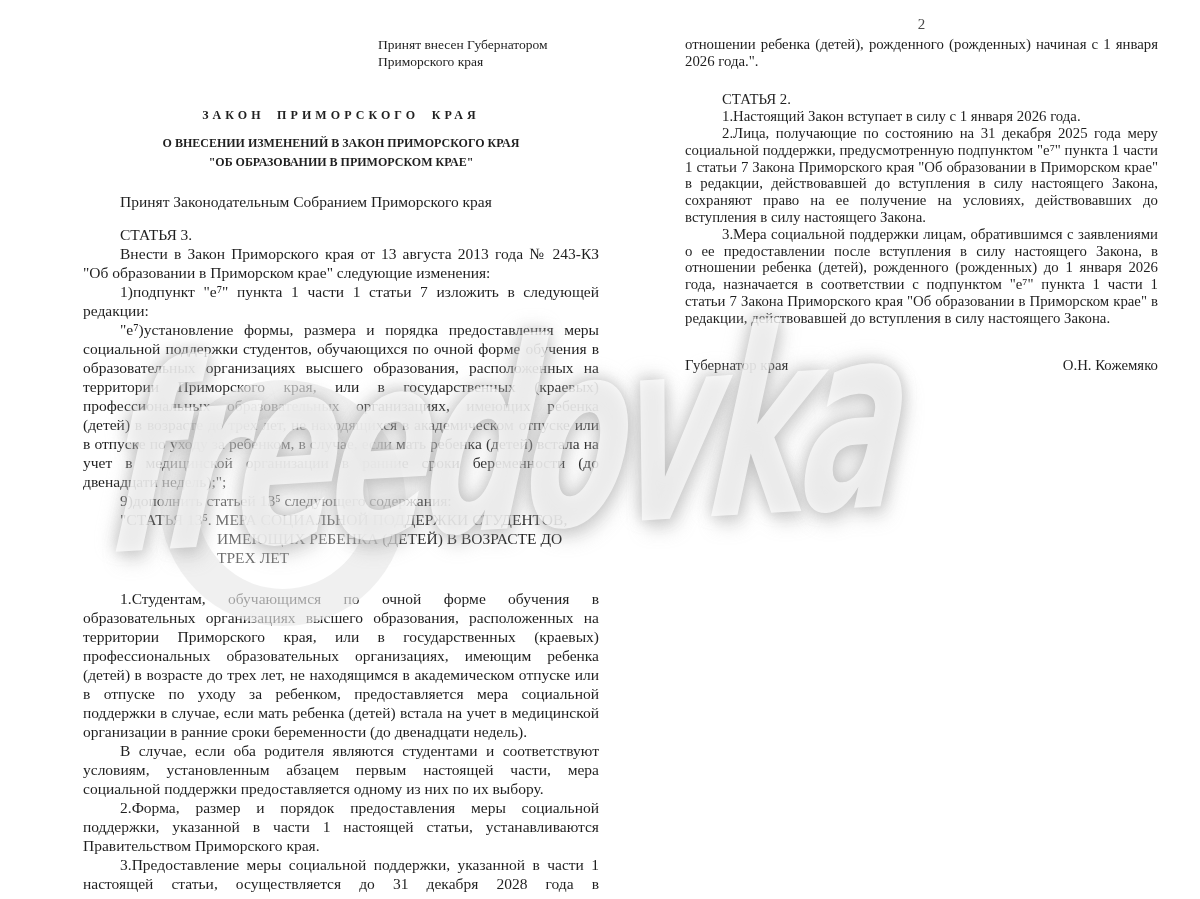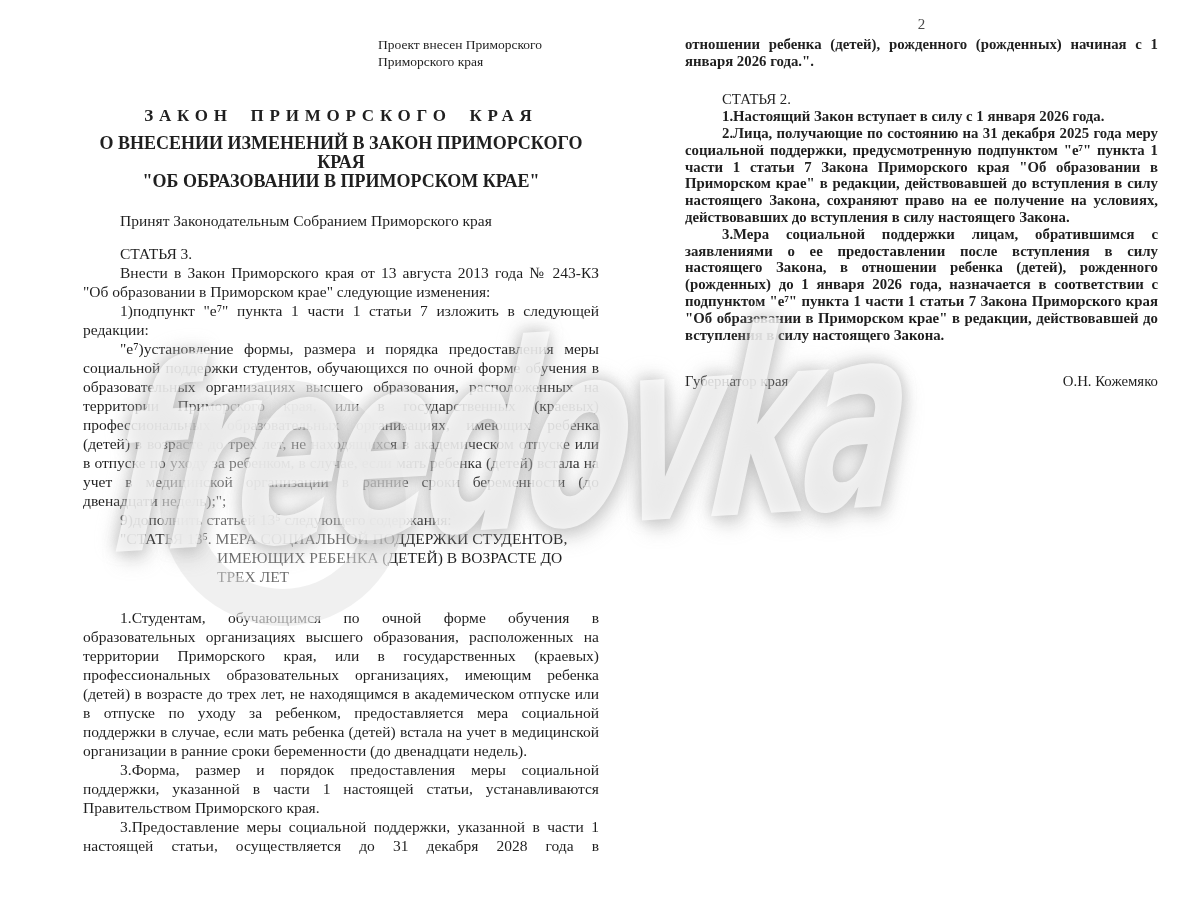--- a/index.html
+++ b/index.html
@@ -13,37 +13,37 @@
   #canvas{position:relative;width:1200px;height:899px;background:#ffffff;overflow:hidden;}
 
   
   .page1{
     position:absolute;left:83px;top:36px;width:516px;
     font-size:15.5px;line-height:19px;z-index:2;
   }
   .note{margin-left:295px;font-size:13.5px;line-height:17px;text-align:left;}
   .doc-title{
     margin-top:36px;text-align:center;font-weight:bold;
-    font-size:17px;letter-spacing:0.34em;word-spacing:0.45em;white-space:nowrap;
+    font-size:12px;letter-spacing:0.34em;word-spacing:0.45em;white-space:nowrap;
   }
-  .doc-subtitle{margin-top:9px;text-align:center;font-weight:bold;font-size:18px;line-height:19px;}
+  .doc-subtitle{margin-top:9px;text-align:center;font-weight:bold;font-size:12px;line-height:19px;}
   .adopted{margin-top:20px;text-indent:37px;}
   .art-heading{margin-top:14px;text-indent:37px;}
   .page1 p.body{margin:0;text-align:justify;text-indent:37px;}
   .page1 p.stretch{text-align-last:justify;}
   .art13{margin:0;padding-left:134px;text-indent:-97px;text-align:left;}
   .gap-top{margin-top:22px !important;}
 
   
   .page2{
     position:absolute;left:685px;top:16px;width:473px;
     font-size:14.8px;line-height:16.8px;z-index:2;
   }
   .pagenum{text-align:center;color:#4a4a4a;font-size:15px;margin-bottom:3px;}
-  .page2 p.body{margin:0;text-align:justify;text-indent:37px;font-weight:bold;}
+  .page2 p.body{margin:0;text-align:justify;text-indent:37px;}
   .page2 p.noindent{text-indent:0;}
   .page2 .art-heading2{margin-top:22px;text-indent:37px;}
   .signature{margin-top:30px;display:flex;justify-content:space-between;}
 
   
   .watermark{
     position:absolute;left:112px;top:322px;width:880px;height:320px;
     z-index:5;pointer-events:none;
   }
   .wm-ring{
@@ -66,21 +66,21 @@
       -5px -3px 14px rgba(190,190,190,0.40);
   }
 </style>
 </head>
 <body>
 
 <div id="canvas">
 
   <div class="page1">
     <div class="note">
-      <div>Проект внесен Приморского</div>
+      <div>Принят внесен Губернатором</div>
       <div>Приморского края</div>
     </div>
 
     <div class="doc-title">ЗАКОН ПРИМОРСКОГО КРАЯ</div>
 
     <div class="doc-subtitle">
       <div>О ВНЕСЕНИИ ИЗМЕНЕНИЙ В ЗАКОН ПРИМОРСКОГО КРАЯ</div>
       <div>"ОБ ОБРАЗОВАНИИ В ПРИМОРСКОМ КРАЕ"</div>
     </div>
 
@@ -89,21 +89,22 @@
     <div class="art-heading">СТАТЬЯ 3.</div>
 
     <p class="body">Внести в Закон Приморского края от 13 августа 2013 года № 243-КЗ "Об образовании в Приморском крае" следующие изменения:</p>
     <p class="body">1)подпункт "е⁷" пункта 1 части 1 статьи 7 изложить в следующей редакции:</p>
     <p class="body">"е⁷)установление формы, размера и порядка предоставления меры социальной поддержки студентов, обучающихся по очной форме обучения в образовательных организациях высшего образования, расположенных на территории Приморского края, или в государственных (краевых) профессиональных образовательных организациях, имеющих ребенка (детей) в возрасте до трех лет, не находящихся в академическом отпуске или в отпуске по уходу за ребенком, в случае, если мать ребенка (детей) встала на учет в медицинской организации в ранние сроки беременности (до двенадцати недель);";</p>
     <p class="body">9)дополнить статьей 13⁵ следующего содержания:</p>
 
     <p class="art13">"СТАТЬЯ 13⁵. МЕРА СОЦИАЛЬНОЙ ПОДДЕРЖКИ СТУДЕНТОВ, ИМЕЮЩИХ РЕБЕНКА (ДЕТЕЙ) В ВОЗРАСТЕ ДО ТРЕХ ЛЕТ</p>
 
     <p class="body gap-top">1.Студентам, обучающимся по очной форме обучения в образовательных организациях высшего образования, расположенных на территории Приморского края, или в государственных (краевых) профессиональных образовательных организациях, имеющим ребенка (детей) в возрасте до трех лет, не находящимся в академическом отпуске или в отпуске по уходу за ребенком, предоставляется мера социальной поддержки в случае, если мать ребенка (детей) встала на учет в медицинской организации в ранние сроки беременности (до двенадцати недель).</p>
-    <p class="body">3.Форма, размер и порядок предоставления меры социальной поддержки, указанной в части 1 настоящей статьи, устанавливаются Правительством Приморского края.</p>
+    <p class="body">В случае, если оба родителя являются студентами и соответствуют условиям, установленным абзацем первым настоящей части, мера социальной поддержки предоставляется одному из них по их выбору.</p>
+    <p class="body">2.Форма, размер и порядок предоставления меры социальной поддержки, указанной в части 1 настоящей статьи, устанавливаются Правительством Приморского края.</p>
     <p class="body stretch">3.Предоставление меры социальной поддержки, указанной в части 1 настоящей статьи, осуществляется до 31 декабря 2028 года в</p>
   </div>
 
   <div class="page2">
     <div class="pagenum">2</div>
 
     <p class="body noindent">отношении ребенка (детей), рожденного (рожденных) начиная с 1 января 2026 года.".</p>
 
     <div class="art-heading2">СТАТЬЯ 2.</div>
 

